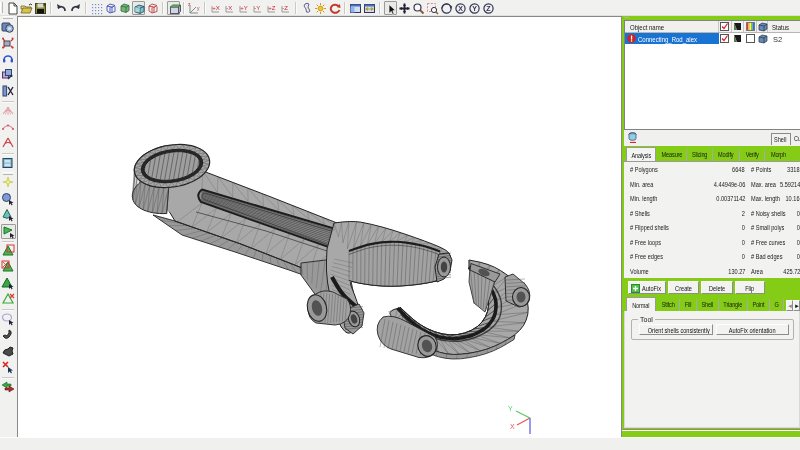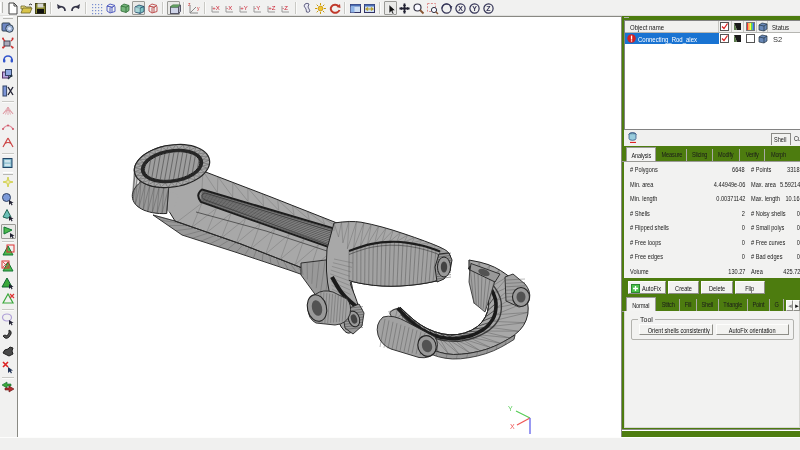--- a/index.html
+++ b/index.html
@@ -14,21 +14,21 @@
 .tsep{position:absolute;top:2px;width:2px;height:12px;border-left:1px solid #c9c9c5;border-right:1px solid #fbfbfa}
 .pressed{border:1px solid #9a9a96;background:#e9e9e7;border-radius:1px}
 
 #tbleft{position:absolute;left:0;top:16px;width:17px;height:421px;background:#f1f1f0}
 .li{position:absolute;left:1px;width:15px;height:15px}
 .lsep{position:absolute;left:2px;width:12px;height:2px;border-top:1px solid #c9c9c5;border-bottom:1px solid #fbfbfa}
 .lgrip{position:absolute;left:3px;width:10px;height:3px;border-top:1px solid #fff;border-bottom:1px solid #b8b8b4}
 
 #canvas{position:absolute;left:17px;top:16px;width:604px;height:421px;background:#fff;border-left:1px solid #898983;border-top:1px solid #898983}
 
-#panel{position:absolute;left:621px;top:16px;width:179px;height:421px;background:#4d7c0f;border-left:1px solid #898983;font-size:7.5px;color:#1a1a1a}
+#panel{position:absolute;left:621px;top:16px;width:179px;height:421px;background:#84cc16;border-left:1px solid #898983;font-size:7.5px;color:#1a1a1a}
 #panel .hline{position:absolute;left:2px;width:5px;height:0;border-top:1px solid #b0b0ac}
 
 #olist{position:absolute;left:2px;top:4px;width:177px;height:110px;background:#fff;border:1px solid #828282;border-right:none}
 #olhead{position:absolute;left:0;top:0;width:176px;height:12px;background:#f0f0ef;border-bottom:1px solid #b6b6b2}
 .hcell{position:absolute;top:0;height:11px;border-right:1px solid #c6c6c2}
 #olrow{position:absolute;left:0;top:12px;width:176px;height:11px}
 #olrowsel{position:absolute;left:0;top:0;width:94px;height:11px;background:#1973d2;color:#fff}
 .mini{position:absolute}
 
 #lstrip{position:absolute;left:2px;top:114px;width:177px;height:16px;background:#f0f0ef}

